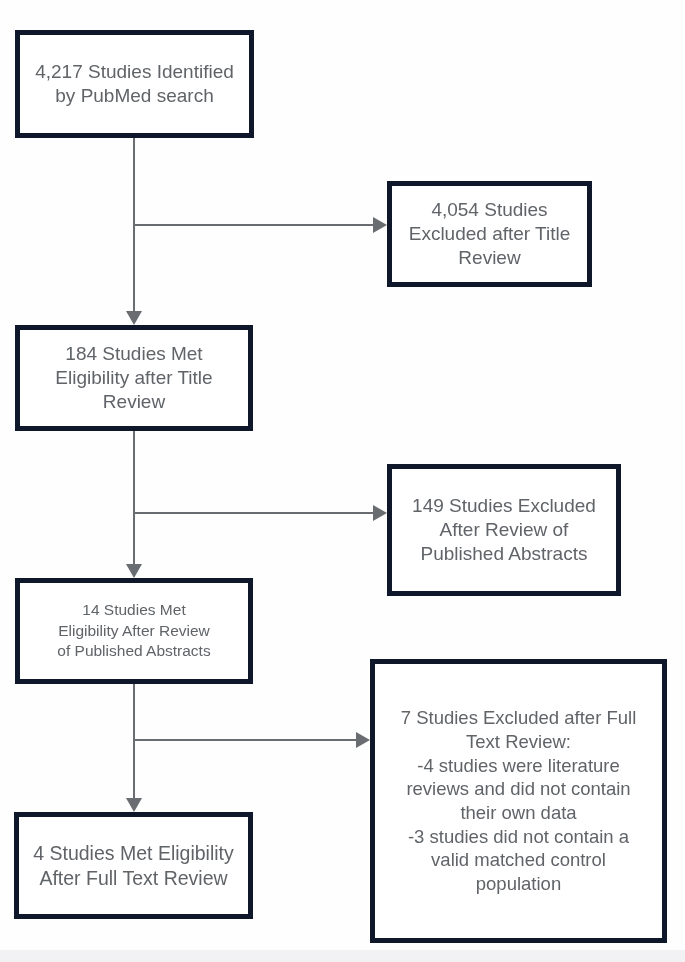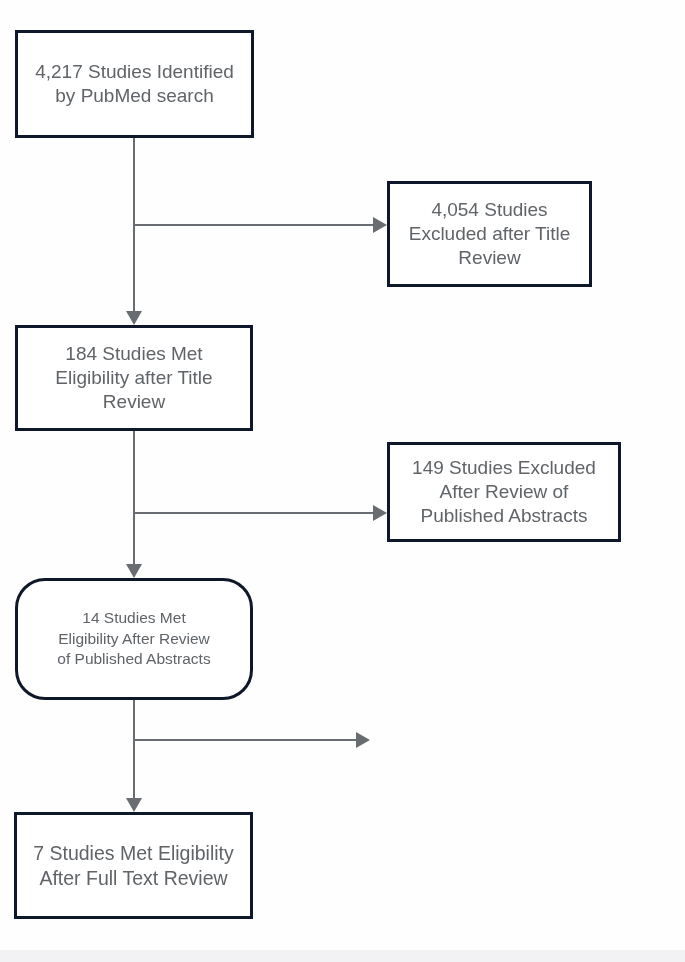--- a/index.html
+++ b/index.html
@@ -19,36 +19,36 @@
     position: absolute;
     left: 0;
     top: 0;
     width: 685px;
     height: 962px;
   }
   .flow-box {
     position: absolute;
     box-sizing: border-box;
     background: #ffffff;
-    border: 3px solid #0f172a;
+    border: 5px solid #0f172a;
     color: #606468;
     display: flex;
     align-items: center;
     justify-content: center;
     text-align: center;
     white-space: pre-line;
     font-size: 19px;
     line-height: 1.26;
     padding: 4px 6px;
   }
   #box-identified        { left: 15px;  top: 30px;  width: 239px; height: 108px; }
   #box-excluded-title    { left: 387px; top: 181px; width: 205px; height: 106px; }
   #box-eligible-title    { left: 15px;  top: 325px; width: 238px; height: 106px; }
-  #box-excluded-abstract { left: 387px; top: 442px; width: 234px; height: 100px; text-align: center; }
-  #box-eligible-abstract { left: 15px;  top: 578px; width: 238px; height: 122px; font-size: 15.5px; line-height: 1.32; border-radius: 30px; }
+  #box-excluded-abstract { left: 387px; top: 464px; width: 234px; height: 132px; text-align: center; }
+  #box-eligible-abstract { left: 15px;  top: 578px; width: 238px; height: 106px; font-size: 15.5px; line-height: 1.32; }
   #box-excluded-fulltext { left: 370px; top: 659px; width: 297px; height: 284px; font-size: 18.5px; line-height: 1.28; }
   #box-eligible-fulltext { left: 14px;  top: 812px; width: 239px; height: 107px; font-size: 19.5px; }
   .footer-strip {
     position: absolute;
     left: 0;
     top: 950px;
     width: 685px;
     height: 12px;
     background: #f2f2f4;
   }
@@ -92,18 +92,26 @@
 Review</div>
 
   <div class="flow-box" id="box-excluded-abstract">149 Studies Excluded
 After Review of
 Published Abstracts</div>
 
   <div class="flow-box" id="box-eligible-abstract">14 Studies Met
 Eligibility After Review
 of Published Abstracts</div>
 
+  <div class="flow-box" id="box-excluded-fulltext">7 Studies Excluded after Full
+Text Review:
+-4 studies were literature
+reviews and did not contain
+their own data
+-3 studies did not contain a
+valid matched control
+population</div>
 
-  <div class="flow-box" id="box-eligible-fulltext">7 Studies Met Eligibility
+  <div class="flow-box" id="box-eligible-fulltext">4 Studies Met Eligibility
 After Full Text Review</div>
 
   <div class="footer-strip"></div>
 </div>
 
 </body></html>

